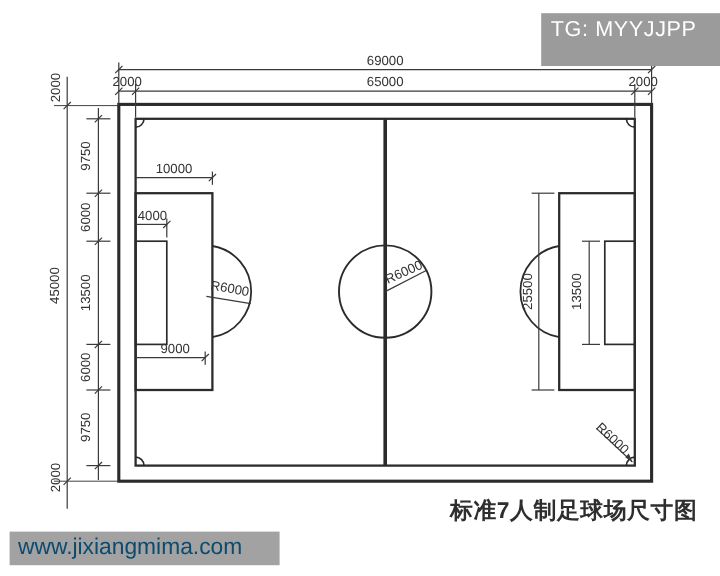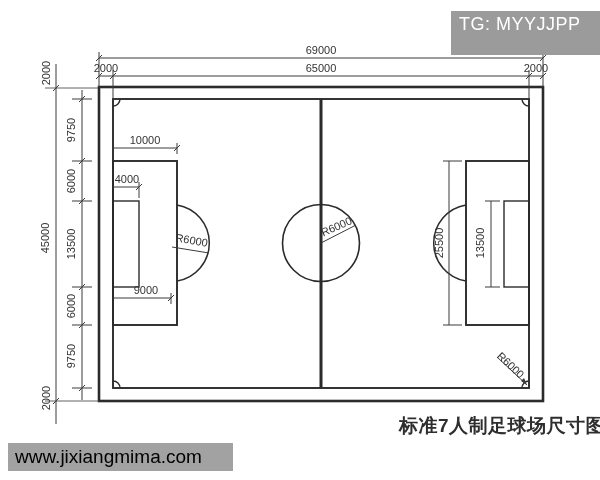--- a/index.html
+++ b/index.html
@@ -12,21 +12,21 @@
     color:#fff;font-size:18px;line-height:27px;padding-left:8px;box-sizing:border-box;
     letter-spacing:0.5px;
   }
   #site-badge{
     position:absolute;left:8px;top:443px;width:225px;height:28px;
     color:#fff;font-size:19px;line-height:28px;padding-left:7px;box-sizing:border-box;
   }
   #caption{
     position:absolute;left:375px;top:413px;width:195px;height:26px;
     font-size:19px;font-weight:bold;color:#2e2e2e;text-align:right;
-    letter-spacing:0.5px;white-space:nowrap;margin-left:24px;
+    letter-spacing:0.5px;white-space:nowrap;
   }
   svg text{
     font-family:"Liberation Sans", sans-serif;
     fill:#333;font-size:11px;
   }
 </style>
 </head>
 <body>
 
 <div id="stage">
@@ -143,17 +143,17 @@
       <text x="508" y="368" transform="rotate(43 508 368)" text-anchor="middle">R6000</text>
     </g>
   </svg>
 
   <div id="tg-badge" style="background: rgb(155, 155, 155); color: rgb(255, 255, 255);">
     <span>TG: MYYJJPP</span>
   </div>
 
   <div id="caption">标准7人制足球场尺寸图</div>
 
-  <div id="site-badge" style="background: rgb(162, 162, 162); color: #000000;">
+  <div id="site-badge" style="background: rgb(162, 162, 162); color: #0c4a6e;">
     <span>www.jixiangmima.com</span>
   </div>
 
 </div>
 
 </body></html>

